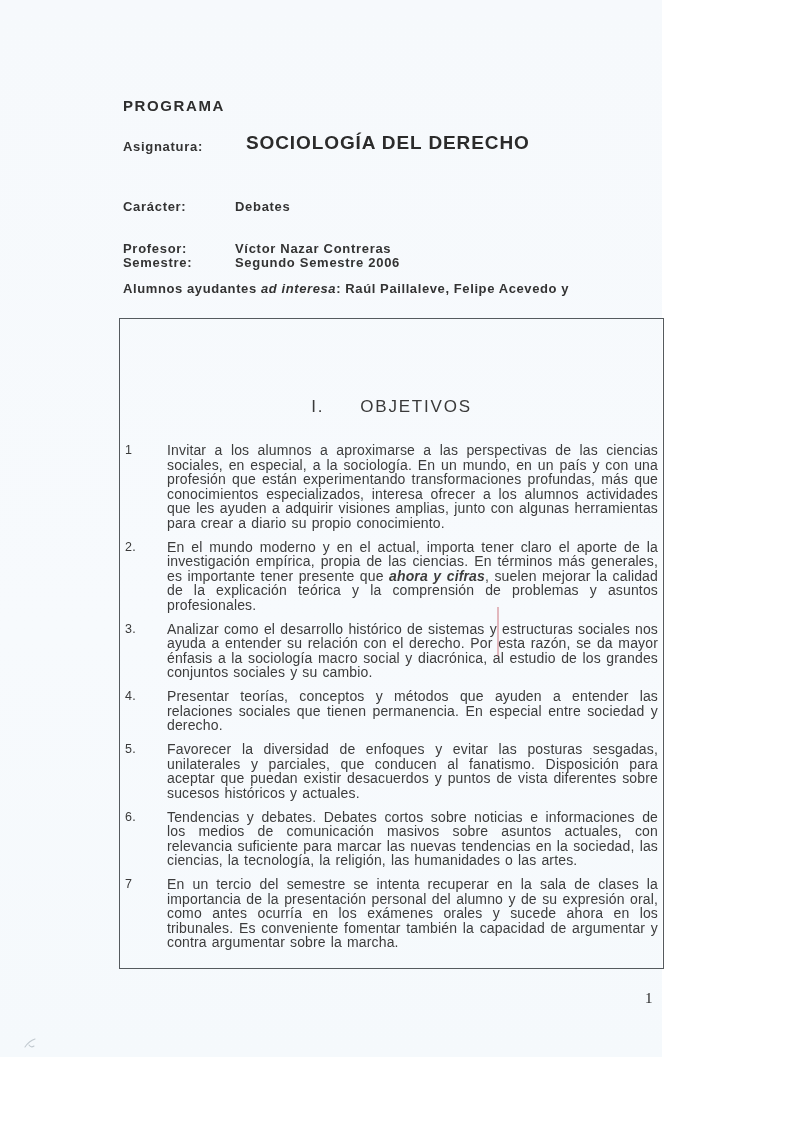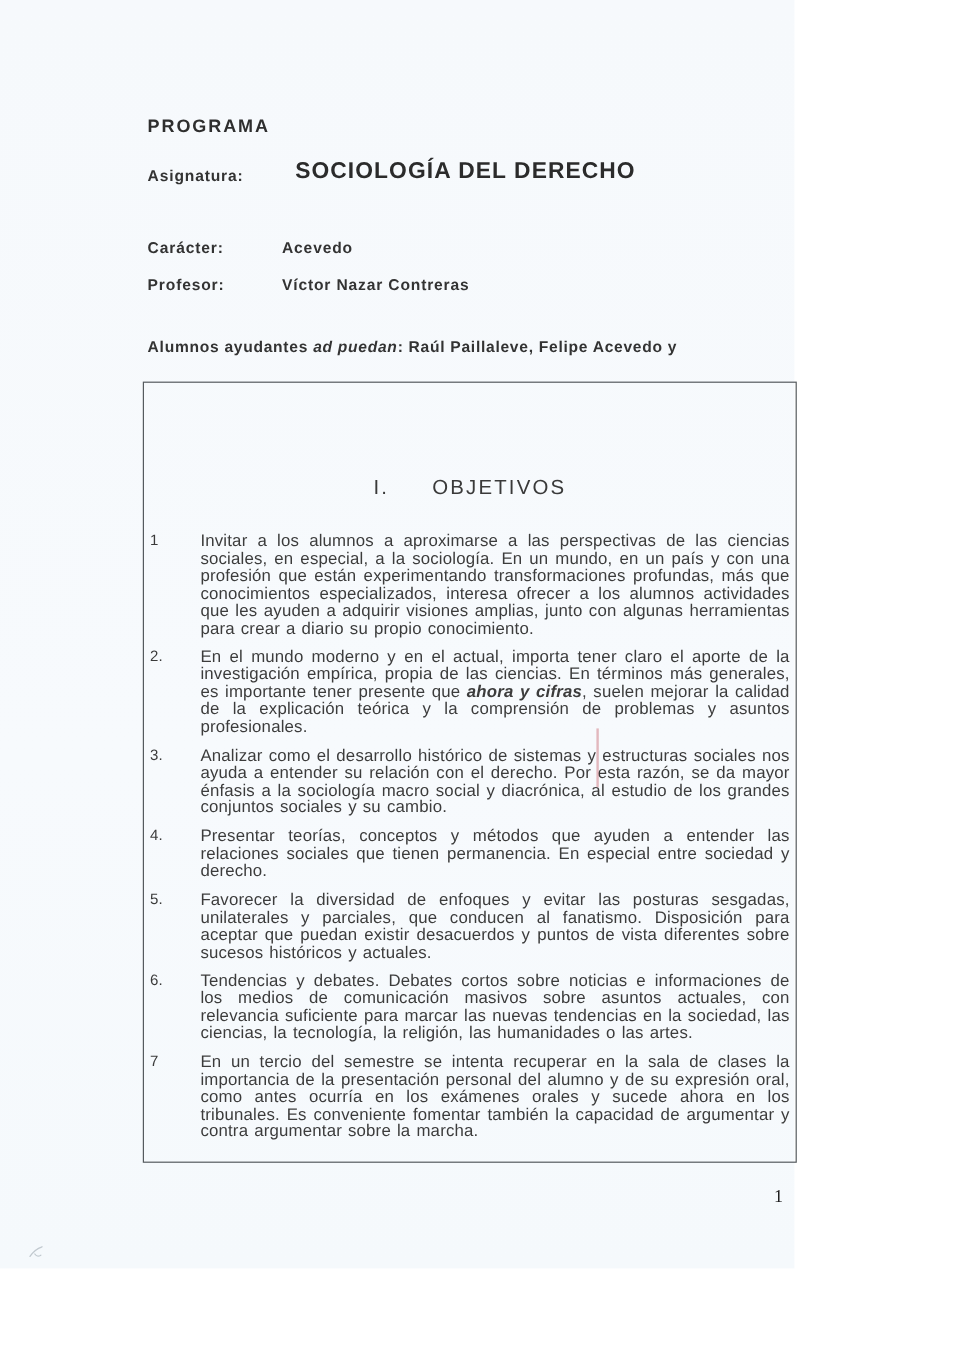--- a/index.html
+++ b/index.html
@@ -17,21 +17,21 @@
   }
   .field-row{position:absolute;left:123px;display:flex;align-items:baseline;}
   .field-row .label{
     display:inline-block;width:112px;flex:0 0 112px;
     font-size:13px;font-weight:700;letter-spacing:0.7px;color:#333;
   }
   .value{font-size:13px;font-weight:700;letter-spacing:0.7px;color:#333;}
   .value-big{font-size:19px;font-weight:700;letter-spacing:0.9px;color:#2b2b2b;margin-left:11px;}
   .row-asignatura{top:132px;align-items:flex-end;}
   .row-caracter{top:199px;justify-content:center;}
-  .row-profesor{top:230px;justify-content:flex-end;}
+  .row-profesor{top:241px;justify-content:flex-end;}
   .row-semestre{top:255px;}
   .assistants{
     position:absolute;top:281px;left:123px;width:560px;
     font-size:13px;font-weight:700;letter-spacing:0.6px;color:#333;
   }
   .assistants em{font-style:italic;}
   .section-box{
     position:absolute;top:318px;left:119px;width:545px;height:651px;
     border:1.5px solid #555a5e;box-sizing:border-box;background:transparent;
   }
@@ -75,30 +75,34 @@
 
     <div class="doc-title">PROGRAMA</div>
 
     <div class="field-row row-asignatura">
       <span class="label">Asignatura:</span>
       <span class="value-big">SOCIOLOGÍA DEL DERECHO</span>
     </div>
 
     <div class="field-row row-caracter">
       <span class="label">Carácter:</span>
-      <span class="value">Acevedo</span>
+      <span class="value">Debates</span>
     </div>
 
     <div class="field-row row-profesor">
       <span class="label">Profesor:</span>
       <span class="value">Víctor Nazar Contreras</span>
     </div>
 
+    <div class="field-row row-semestre">
+      <span class="label">Semestre:</span>
+      <span class="value">Segundo Semestre 2006</span>
+    </div>
 
-    <div class="assistants"><span>Alumnos ayudantes </span><em>ad puedan</em><span>: Raúl Paillaleve, Felipe Acevedo y</span></div>
+    <div class="assistants"><span>Alumnos ayudantes </span><em>ad interesa</em><span>: Raúl Paillaleve, Felipe Acevedo y</span></div>
 
     <div class="section-box">
 
       <div class="subheading">
         <span class="sub-numeral">I.</span><span>OBJETIVOS</span>
       </div>
 
       <ol class="objectives">
         <li class="obj">
           <span class="num">1</span>

